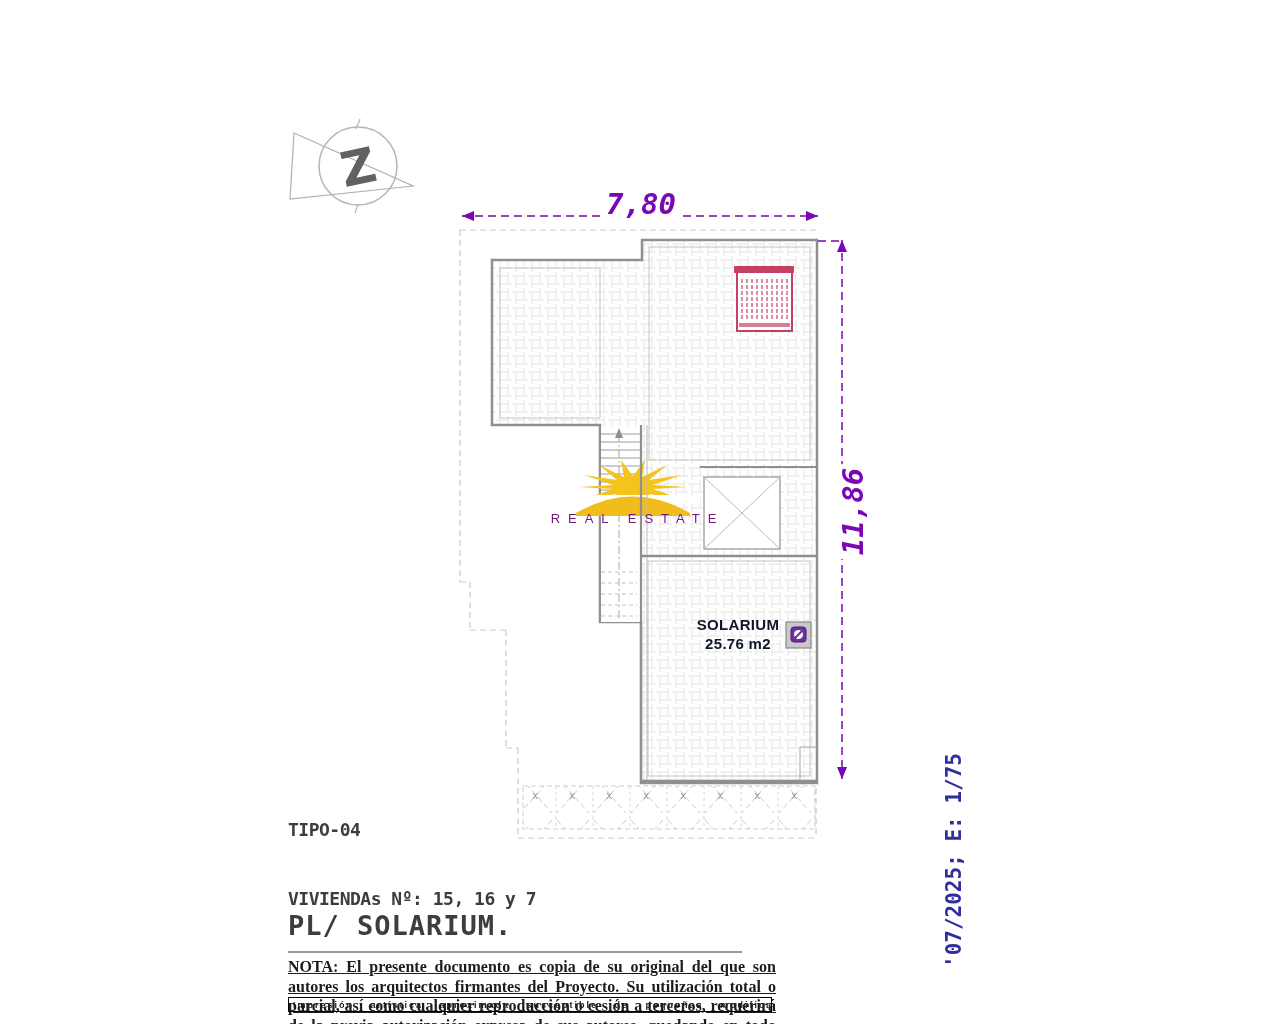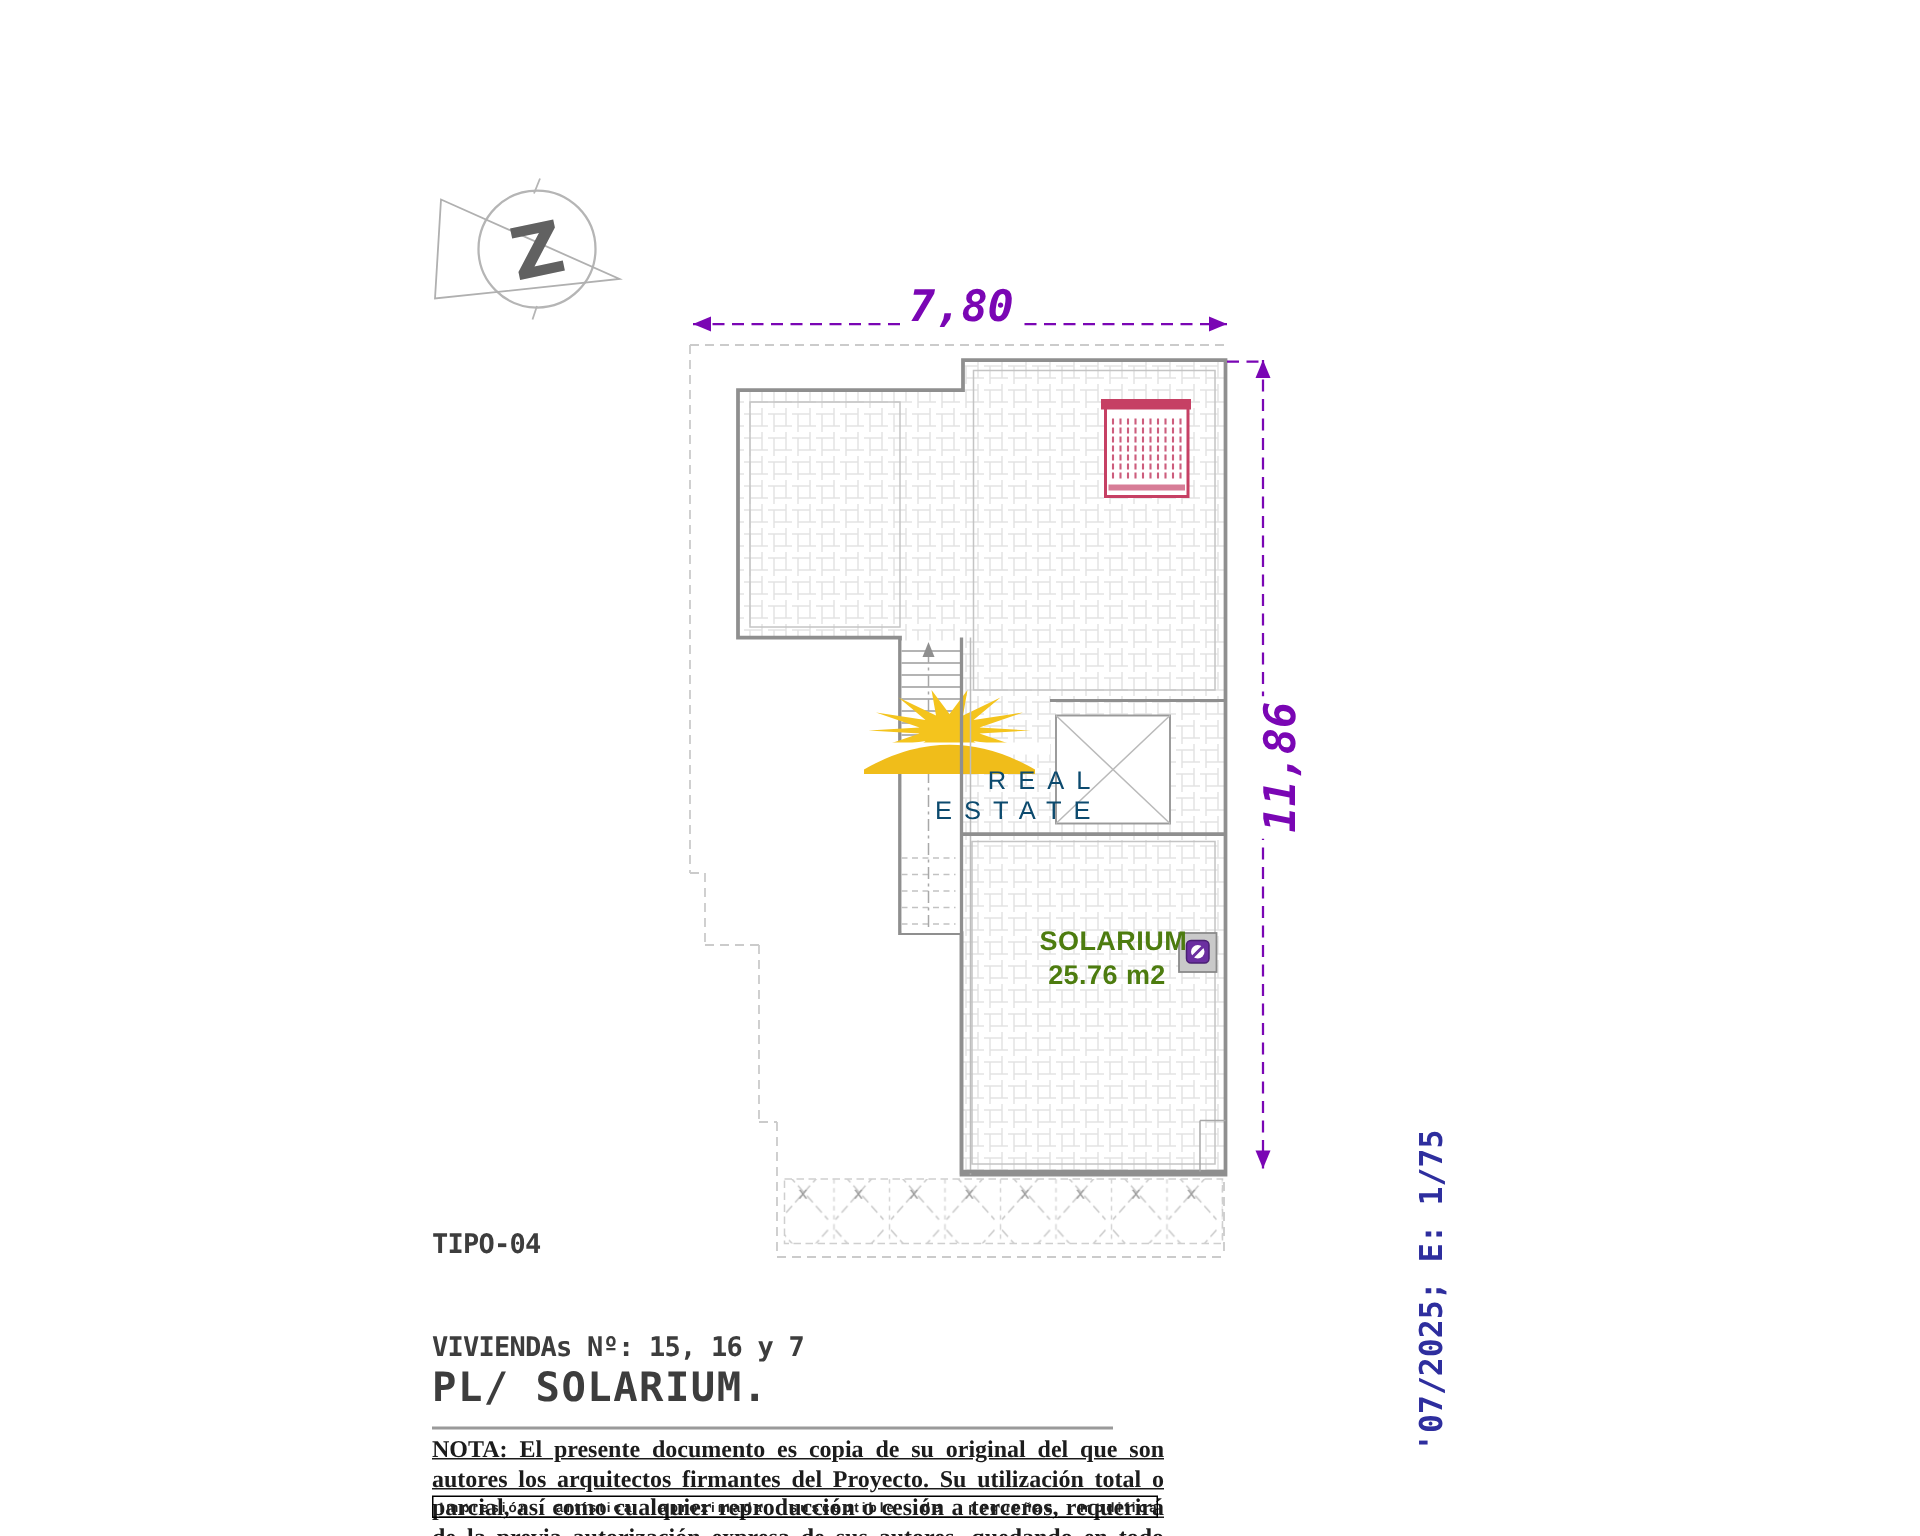--- a/index.html
+++ b/index.html
@@ -5,28 +5,28 @@
   html,body{margin:0;padding:0;background:#fff;}
   #sheet{position:relative;width:1280px;height:1024px;background:#ffffff;overflow:hidden;
          font-family:"Liberation Sans",sans-serif;}
   #plan-svg{position:absolute;left:0;top:0;}
   .abs{position:absolute;}
   
   .dim{color:#7a06b4;font-family:"DejaVu Sans Mono",monospace;font-style:italic;
        font-weight:bold;font-size:29px;background:#fff;line-height:1;padding:0 4px;}
   .dim-v{transform:rotate(-90deg);transform-origin:center center;}
   
-  .room-label{color:#4d7c0f;font-weight:bold;font-size:18px;line-height:1.25;
+  .room-label{color:#0f172a;font-weight:bold;font-size:15px;line-height:1.25;
               text-align:center;letter-spacing:.3px;}
   
   .logo-line1{display:flex;align-items:baseline;justify-content:center;gap:10px;
               font-family:"DejaVu Serif",serif;font-weight:bold;}
   .logo-word{color:#d9a81e;font-size:43px;letter-spacing:2px;line-height:1;}
   .logo-amp{color:#45454a;font-size:50px;line-height:1;}
-  .logo-sub{color:#0c4a6e;font-size:17px;letter-spacing:8px;text-align:right;
+  .logo-sub{color:#701a75;font-size:13px;letter-spacing:8px;text-align:center;
             font-family:"Liberation Sans",sans-serif;}
   
   .cad{font-family:"DejaVu Sans Mono",monospace;color:#3d3d3d;font-weight:bold;line-height:1.1;}
   .t-small{font-size:18px;letter-spacing:-0.5px;}
   .t-big{font-size:27px;letter-spacing:1px;}
   .rule{height:2px;background:#9a9a9a;}
   .nota{font-family:"Liberation Serif",serif;font-size:16px;font-weight:600;color:#1c1c1c;
         line-height:1.22;text-align:justify;text-decoration:underline;}
   .disclaimer-box{border:1.3px solid #000;font-size:9px;font-weight:bold;color:#222;
         letter-spacing:2px;word-spacing:12px;padding:2px 4px 1px 4px;white-space:nowrap;

